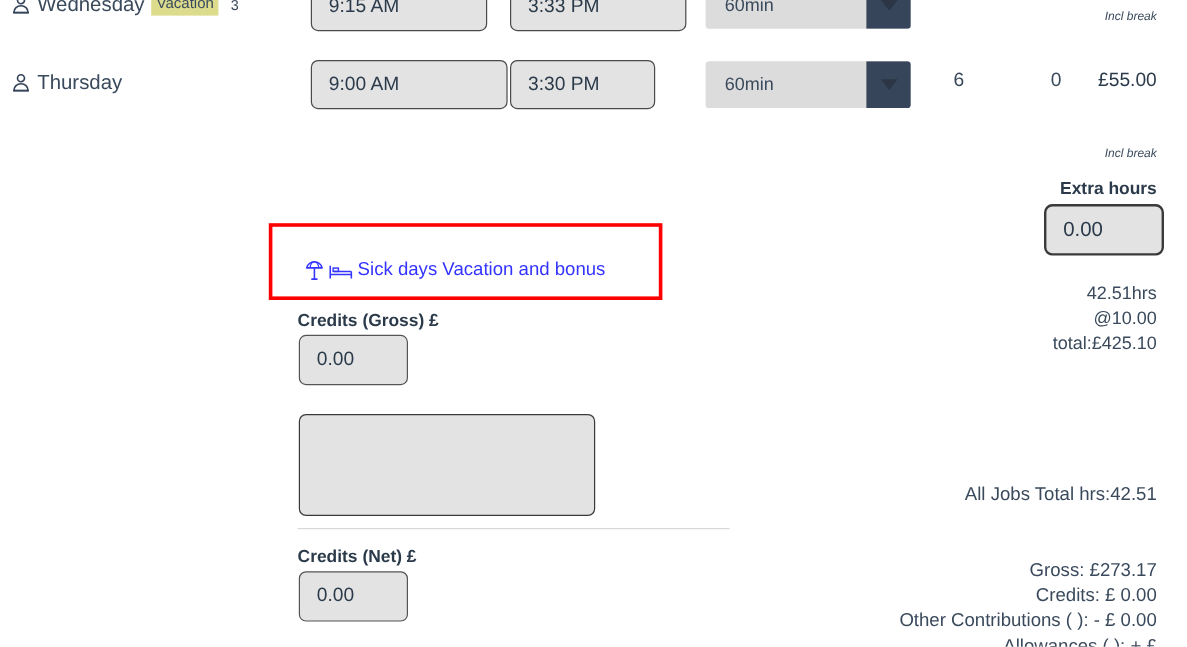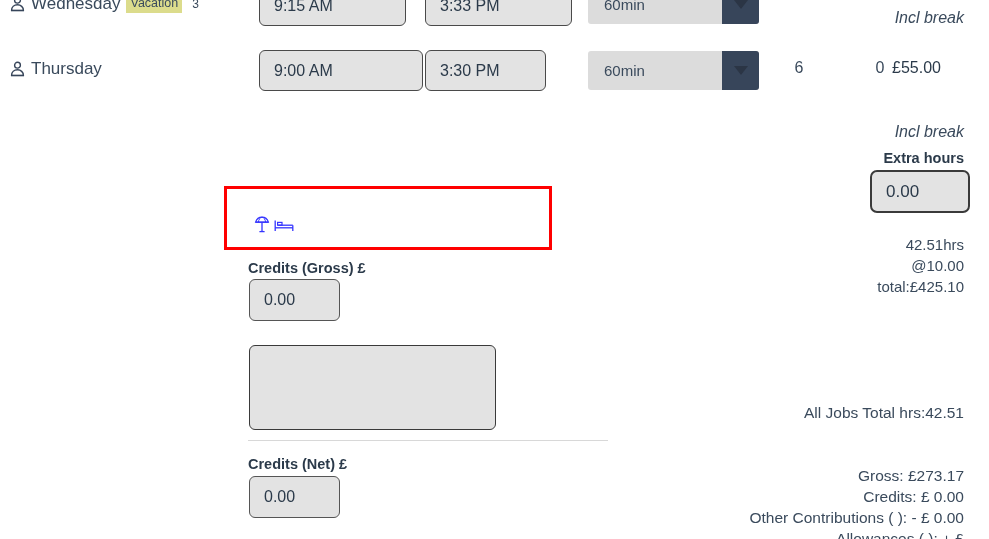--- a/index.html
+++ b/index.html
@@ -94,21 +94,21 @@
   }
   .money-cell {
     position: absolute;
     text-align: right;
     font-size: 16px;
     color: #2b3a4a;
   }
   .incl-break {
     position: absolute;
     text-align: right;
-    font-size: 16px;
+    font-size: 10px;
     font-style: italic;
     color: #3a4a5c;
   }
 
   
   .red-box {
     position: absolute;
     box-sizing: border-box;
     border: 3px solid #ff0000;
     background: transparent;
@@ -248,21 +248,21 @@
 
   <div class="select-box" style="left:588px; top:1px; width:171px;">
     <span class="select-text">60min</span>
     <span class="select-arrow">
         <i class="tri"></i>
       </span>
   </div>
 
   <div class="num-cell" style="left:760px; top:9px; width:78px;">6</div>
   <div class="num-cell" style="left:845px; top:9px; width:70px;">0</div>
-  <div class="money-cell" style="left:807px; top:9px; width:134px;">£55.00</div>
+  <div class="money-cell" style="left:830px; top:9px; width:134px;">£55.00</div>
   <div class="incl-break" style="left:830px; top:73px; width:134px;">Incl break</div>
 </div>
 
 <div class="red-box" style="left:224px; top:186px; width:328px; height:64px;"></div>
 
 <a class="sick-link" href="#" style="left:254px; top:216px;">
   <span>
     <svg width="16" height="17" viewBox="0 0 16 17">
       <path d="M1.6 6.2C2.6 3.1 5.1 1.2 8 1.2s5.4 1.9 6.4 5z" fill="none" stroke="#3434ff" stroke-width="1.2"></path>
       <path d="M1.6 6.2h12.8" stroke="#3434ff" stroke-width="1.2" fill="none"></path>
@@ -273,20 +273,21 @@
   </span>
   <span>
     <svg width="20" height="17" viewBox="0 0 20 17">
       <path d="M1.2 4.5v10.5" stroke="#3434ff" stroke-width="1.3" fill="none"></path>
       <path d="M18.8 9.2v5.8" stroke="#3434ff" stroke-width="1.3" fill="none"></path>
       <path d="M1.2 11.8h17.6" stroke="#3434ff" stroke-width="1.3" fill="none"></path>
       <path d="M4.2 9.2h14.6" stroke="#3434ff" stroke-width="1.3" fill="none"></path>
       <rect x="3.6" y="6.4" width="4.4" height="2.8" fill="none" stroke="#3434ff" stroke-width="1.2"></rect>
     </svg>
   </span>
+  <span>Sick days Vacation and bonus</span>
 </a>
 
 <div class="field-label" style="left:248px; top:260px;">Credits (Gross) £</div>
 <div class="small-input" style="left:249px; top:279px; width:91px; height:42px;">0.00</div>
 
 <div class="textarea-box" style="left:249px; top:345px; width:247px; height:85px;">
   <span class="resize-grip">
     
     
     

